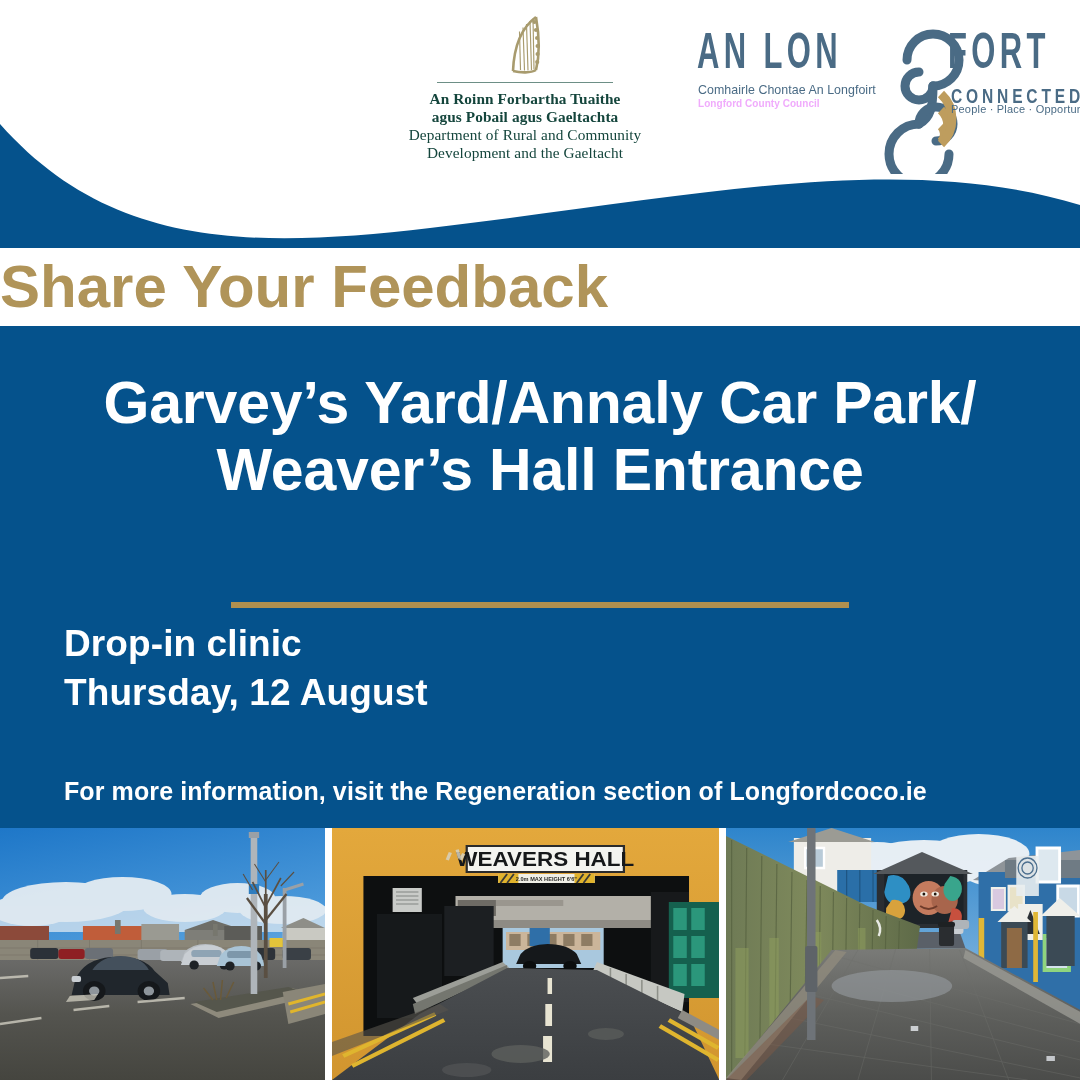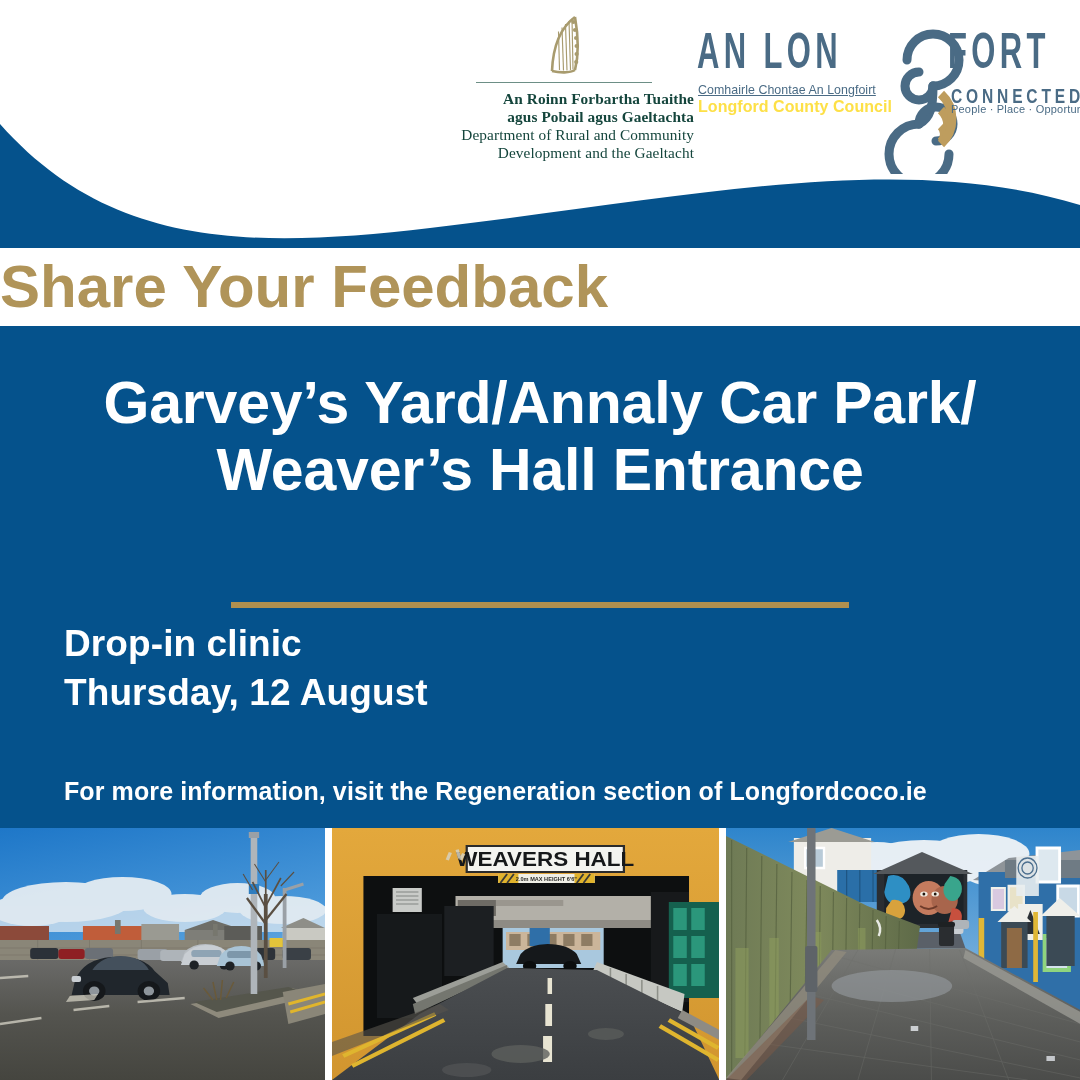--- a/index.html
+++ b/index.html
@@ -36,24 +36,24 @@
     position: absolute;
     left: 0; top: 0;
     width: 1080px;
     height: 248px;
     z-index: 5;
   }
 
   
   .dept-logo {
     position: absolute;
-    left: 434px;
+    left: 395px;
     top: 14px;
     width: 260px;
-    text-align: right;
+    text-align: center;
   }
   .harp {
     display: block;
     margin: 0 auto;
     width: 40px;
     height: 62px;
   }
   .dept-rule {
     width: 176px;
     height: 1px;
@@ -107,28 +107,27 @@
     transform-origin: left top;
     white-space: nowrap;
   }
   .lcc-ga {
     position: absolute;
     left: 1px; top: 61px;
     font-size: 12.4px;
     color: #4A6B85;
     white-space: nowrap;
     letter-spacing: .05px;
-    text-decoration: underline;
   }
   .lcc-en {
     position: absolute;
     left: 1px; top: 76px;
-    font-size: 16px;
-    font-weight: bold;
-    color: #fde047;
+    font-size: 10px;
+    font-weight: bold;
+    color: #f0abfc;
     white-space: nowrap;
     letter-spacing: .05px;
     text-align: right;
   }
   .lcc-connected {
     position: absolute;
     left: 254px; top: 62px;
     font-family: "Liberation Sans Narrow", "Liberation Sans", sans-serif;
     font-weight: bold;
     font-size: 21px;

